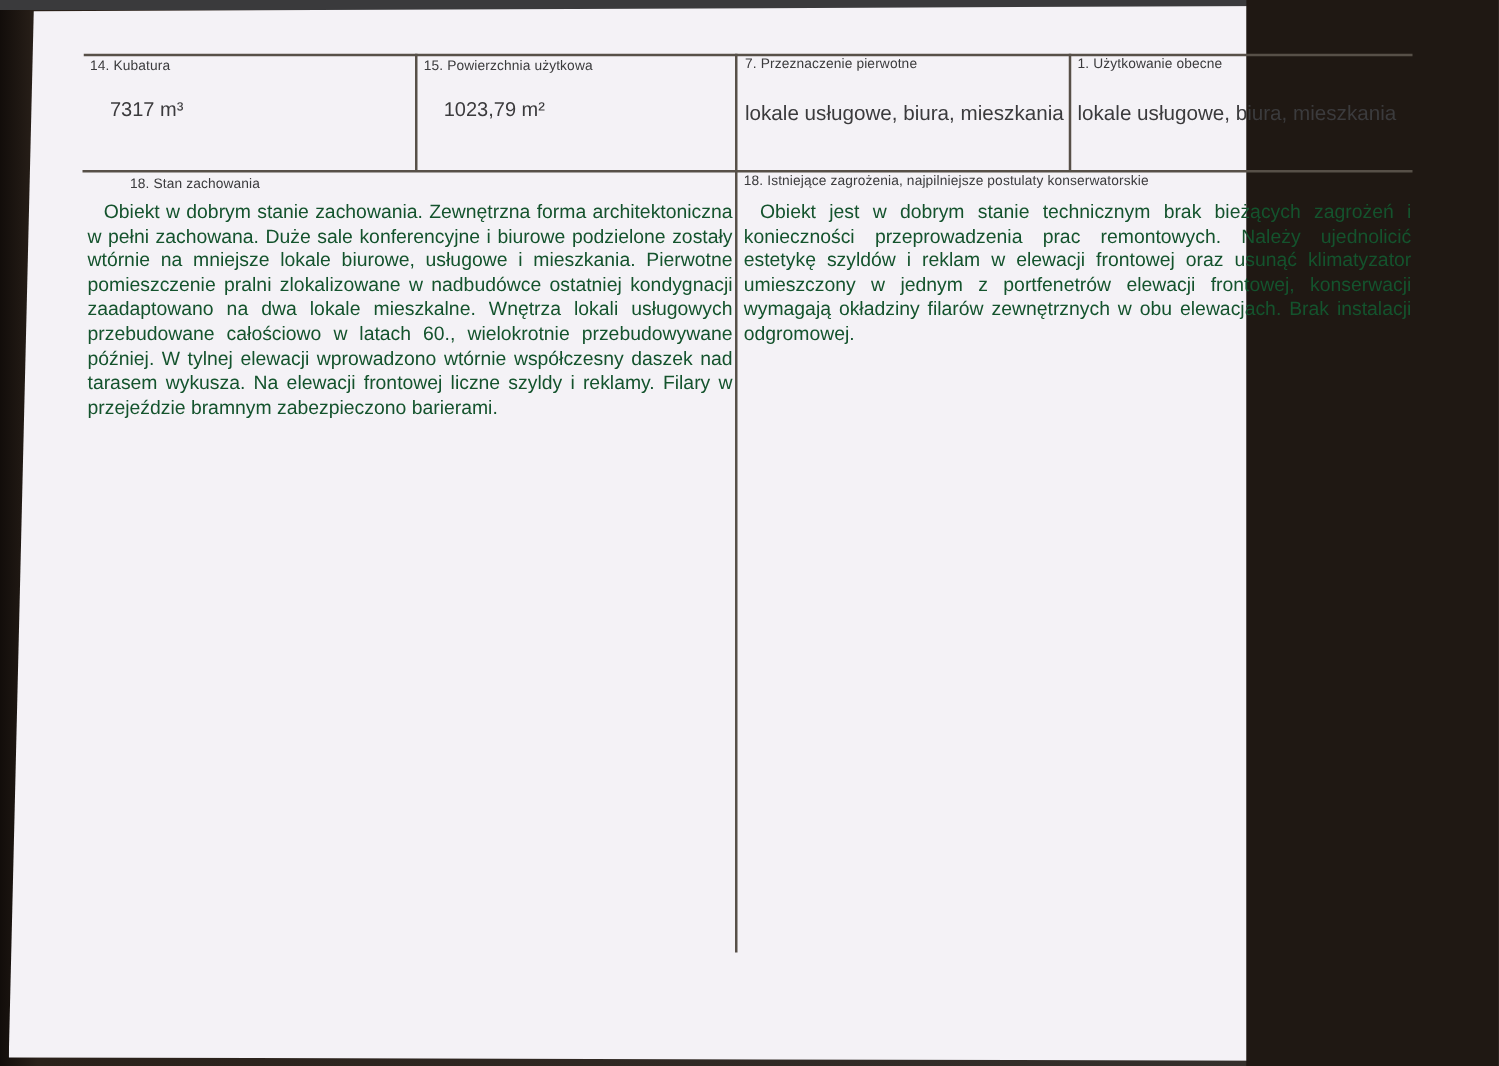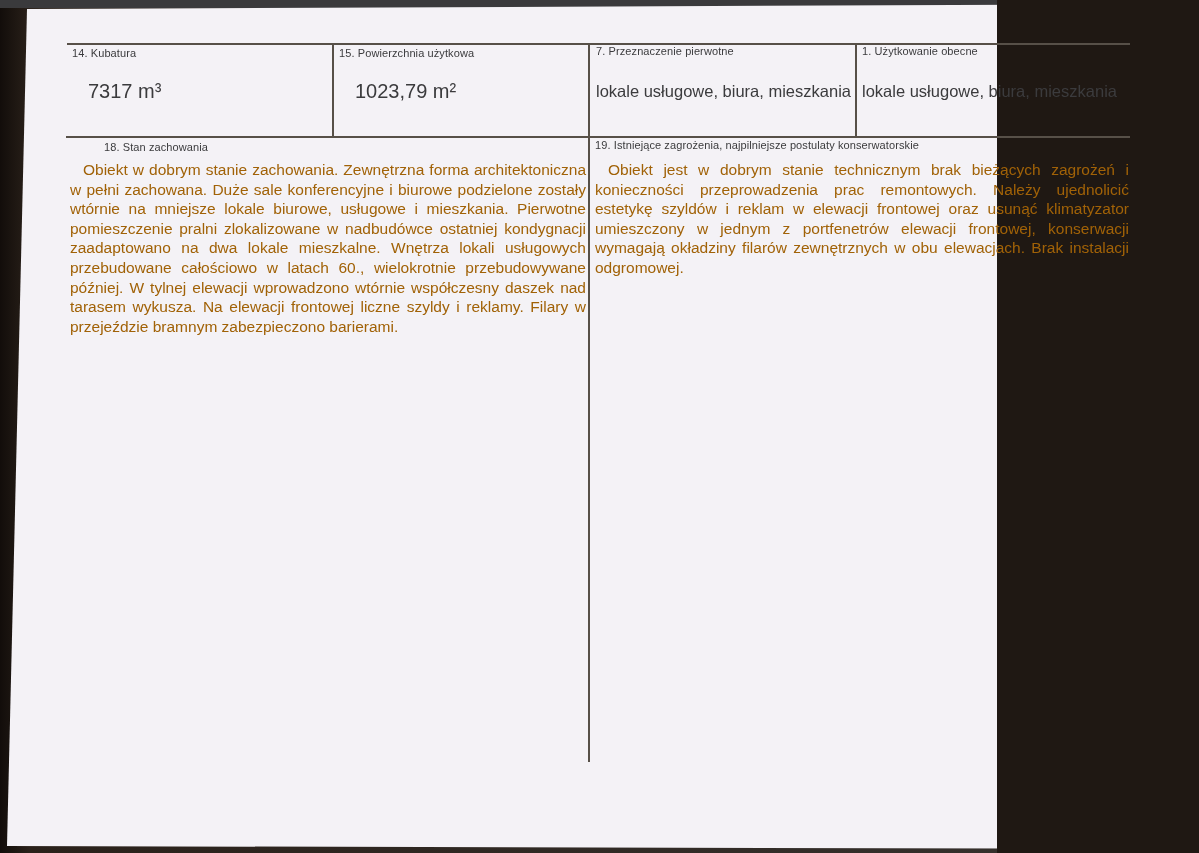--- a/index.html
+++ b/index.html
@@ -42,42 +42,42 @@
 
   .cell-label {
     position: absolute;
     font-size: 11px;
     color: #3b3b3d;
     letter-spacing: 0.1px;
     white-space: nowrap;
   }
   .cell-value {
     position: absolute;
-    font-size: 20px;
+    font-size: 16px;
     color: #3b3b3d;
     white-space: nowrap;
   }
   .lbl-14 { left: 72px;  top: 47px; }
   .lbl-15 { left: 339px; top: 47px; }
   .lbl-16 { left: 596px; top: 45px; }
   .lbl-17 { left: 862px; top: 45px; }
   .lbl-18 { left: 70px;  top: 141px; margin-left: 34px; }
   .lbl-19 { left: 595px; top: 139px; }
 
   .val-14 { left: 88px;  top: 80px; }
   .val-15 { left: 355px; top: 80px; }
   .val-16 { left: 596px; top: 82px; font-size: 16.5px; }
   .val-17 { left: 862px; top: 82px; font-size: 16.5px; }
 
   .body-text {
     position: absolute;
     margin: 0;
     font-size: 15.5px;
     line-height: 19.6px;
-    color: #a16207;
+    color: #14532d;
     text-align: justify;
     text-indent: 13px;
   }
   .text-18 { left: 70px;  top: 160px; width: 516px; }
   .text-19 { left: 595px; top: 160px; width: 534px; }
 </style>
 </head>
 <body>
 
 <div class="scan-frame">
@@ -97,17 +97,17 @@
 
     <div class="cell-label lbl-16">7. Przeznaczenie pierwotne</div>
     <div class="cell-value val-16">lokale usługowe, biura, mieszkania</div>
 
     <div class="cell-label lbl-17">1. Użytkowanie obecne</div>
     <div class="cell-value val-17">lokale usługowe, biura, mieszkania</div>
 
     <div class="cell-label lbl-18">18. Stan zachowania</div>
     <p class="body-text text-18">Obiekt w dobrym stanie zachowania. Zewnętrzna forma architektoniczna w pełni zachowana. Duże sale konferencyjne i biurowe podzielone zostały wtórnie na mniejsze lokale biurowe, usługowe i mieszkania. Pierwotne pomieszczenie pralni zlokalizowane w nadbudówce ostatniej kondygnacji zaadaptowano na dwa lokale mieszkalne. Wnętrza lokali usługowych przebudowane całościowo w latach 60., wielokrotnie przebudowywane później. W tylnej elewacji wprowadzono wtórnie współczesny daszek nad tarasem wykusza. Na elewacji frontowej liczne szyldy i reklamy. Filary w przejeździe bramnym zabezpieczono barierami.</p>
 
-    <div class="cell-label lbl-19">19. Istniejące zagrożenia, najpilniejsze postulaty konserwatorskie</div>
+    <div class="cell-label lbl-19">18. Istniejące zagrożenia, najpilniejsze postulaty konserwatorskie</div>
     <p class="body-text text-19">Obiekt jest w dobrym stanie technicznym brak bieżących zagrożeń i konieczności przeprowadzenia prac remontowych. Należy ujednolicić estetykę szyldów i reklam w elewacji frontowej oraz usunąć klimatyzator umieszczony w jednym z portfenetrów elewacji frontowej, konserwacji wymagają okładziny filarów zewnętrznych w obu elewacjach. Brak instalacji odgromowej.</p>
 
   </div>
 </div>
 
 </body></html>

